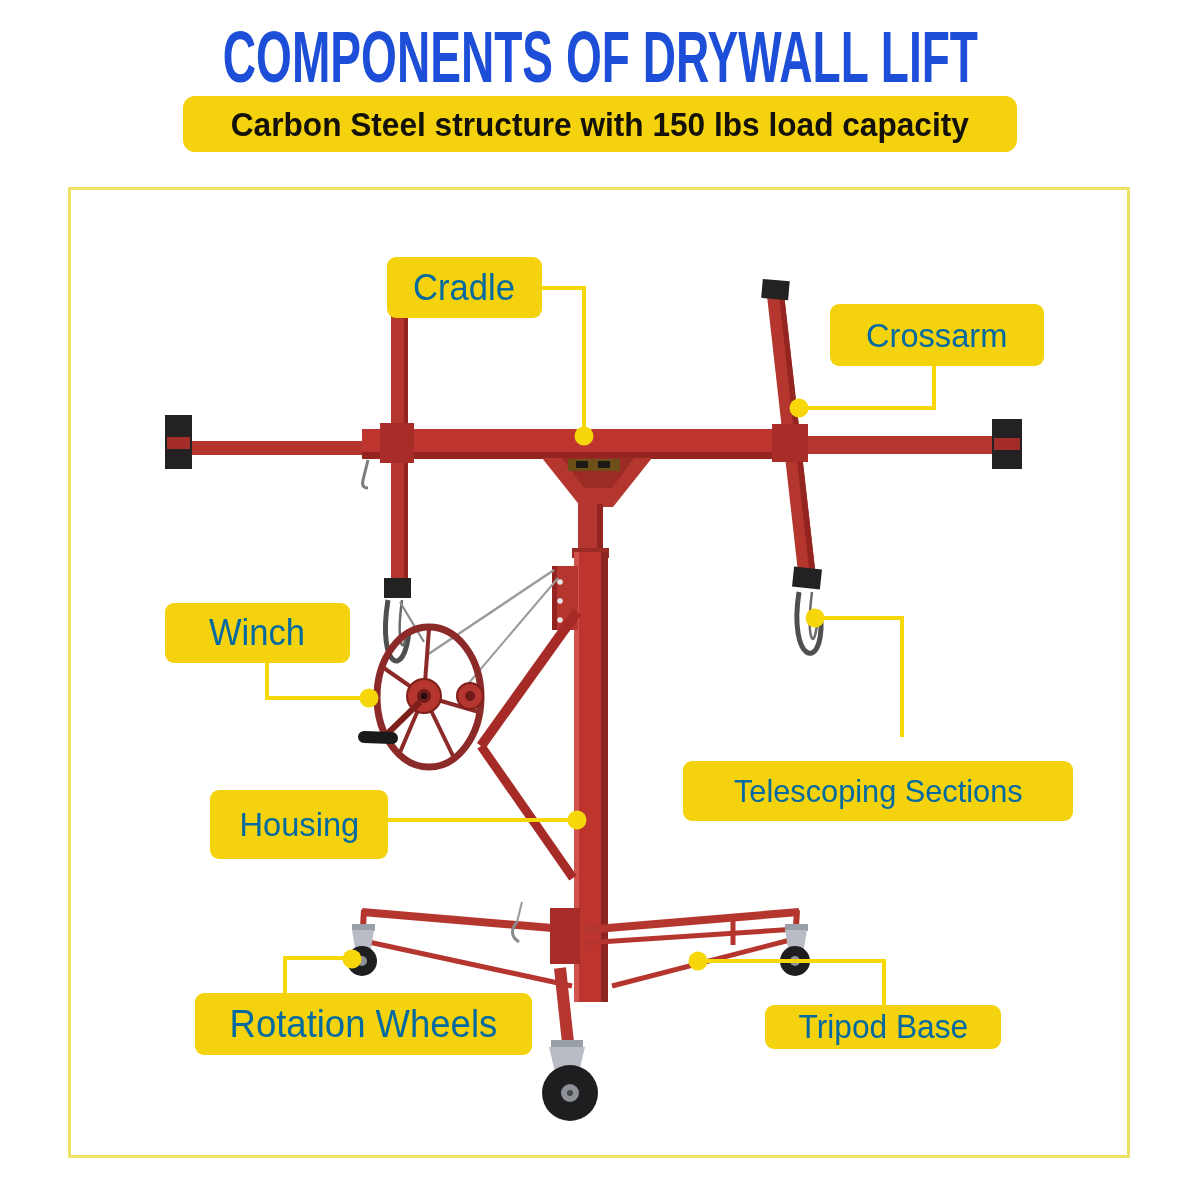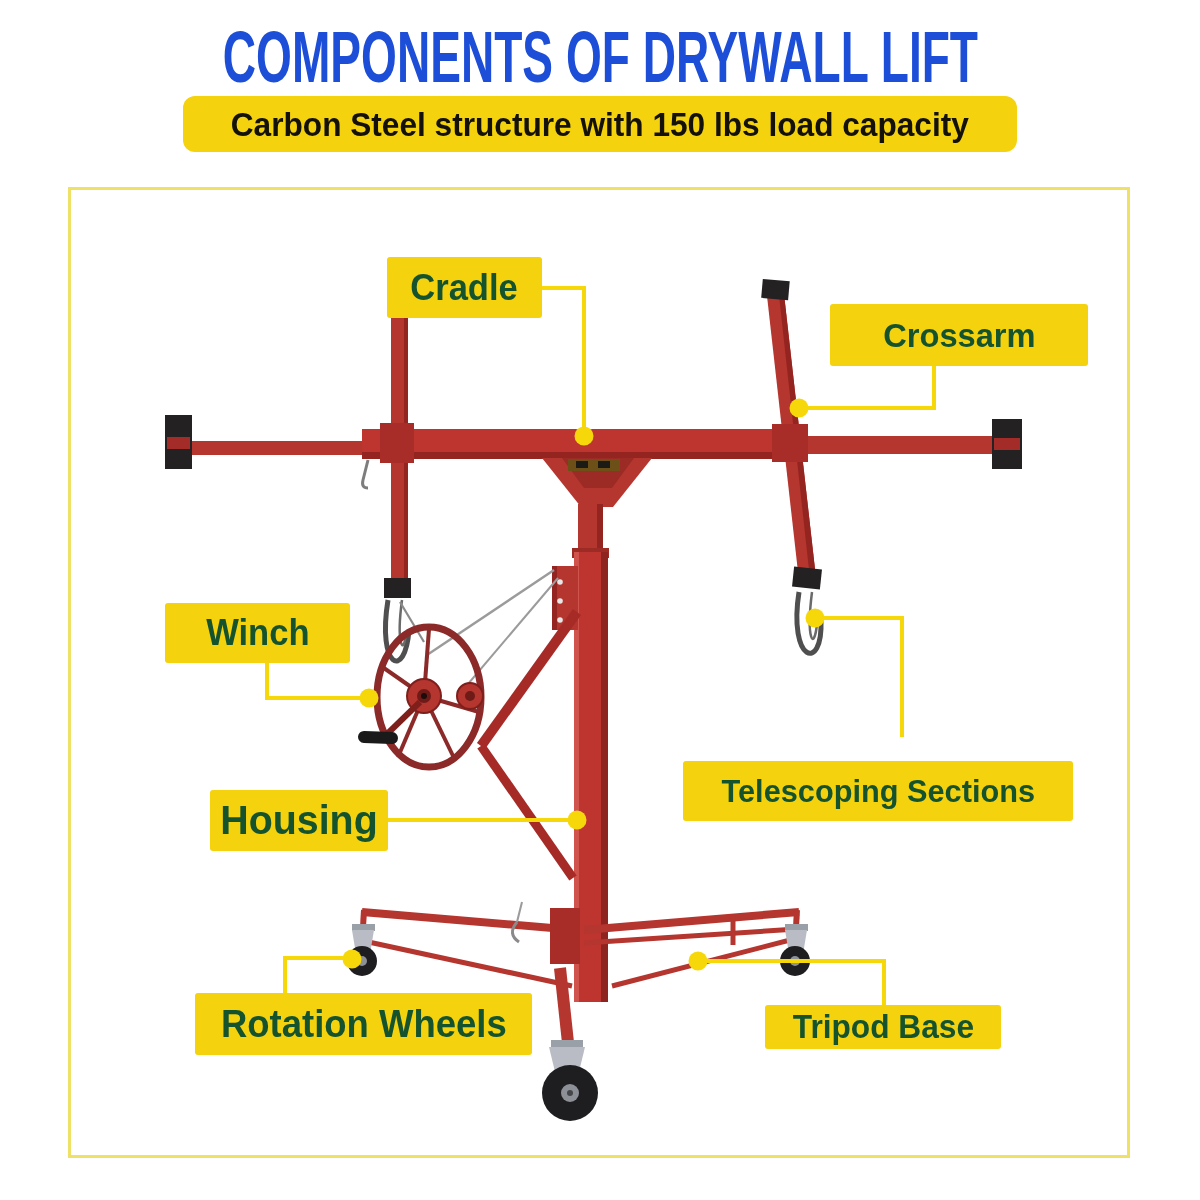--- a/index.html
+++ b/index.html
@@ -22,30 +22,30 @@
   .subtitle-bar .squeeze{
     display:inline-block;font-weight:bold;font-size:34px;color:#131108;
     white-space:nowrap;transform:scaleX(0.93);transform-origin:center;
   }
   .frame{
     position:absolute;left:68px;top:187px;width:1062px;height:971px;
     border:3px solid #EFE066;box-sizing:border-box;background:transparent;
   }
   .illustration{position:absolute;left:0;top:0;width:1200px;height:1200px;}
   .callout{
-    position:absolute;background:#F4D20D;border-radius:3px;
+    position:absolute;background:#F4D20D;border-radius:9px;
     display:flex;align-items:center;justify-content:center;
-    font-weight:bold;color:#14532d;white-space:nowrap;
+    font-weight:normal;color:#0369a1;white-space:nowrap;
   }
   .callout .squeeze{display:inline-block;transform:scaleX(0.96);}
   .co-cradle{left:387px;top:257px;width:155px;height:61px;font-size:36px;}
-  .co-crossarm{left:830px;top:304px;width:258px;height:62px;font-size:34px;}
+  .co-crossarm{left:830px;top:304px;width:214px;height:62px;font-size:34px;}
   .co-winch{left:165px;top:603px;width:185px;height:60px;font-size:36px;}
   .co-telescoping{left:683px;top:737px;width:390px;height:60px;font-size:32px;margin-top:24px;}
-  .co-housing{left:210px;top:790px;width:178px;height:61px;font-size:41px;}
+  .co-housing{left:210px;top:790px;width:178px;height:69px;font-size:34px;}
   .co-rotation{left:195px;top:993px;width:337px;height:62px;font-size:38px;}
   .co-tripod{left:765px;top:1005px;width:236px;height:44px;font-size:33px;}
 </style>
 </head>
 <body>
 
 <h1 class="page-title"><span class="squeeze">COMPONENTS OF DRYWALL LIFT</span></h1>
 
 <div class="subtitle-bar">
     <span class="squeeze">Carbon Steel structure with 150 lbs load capacity</span>

